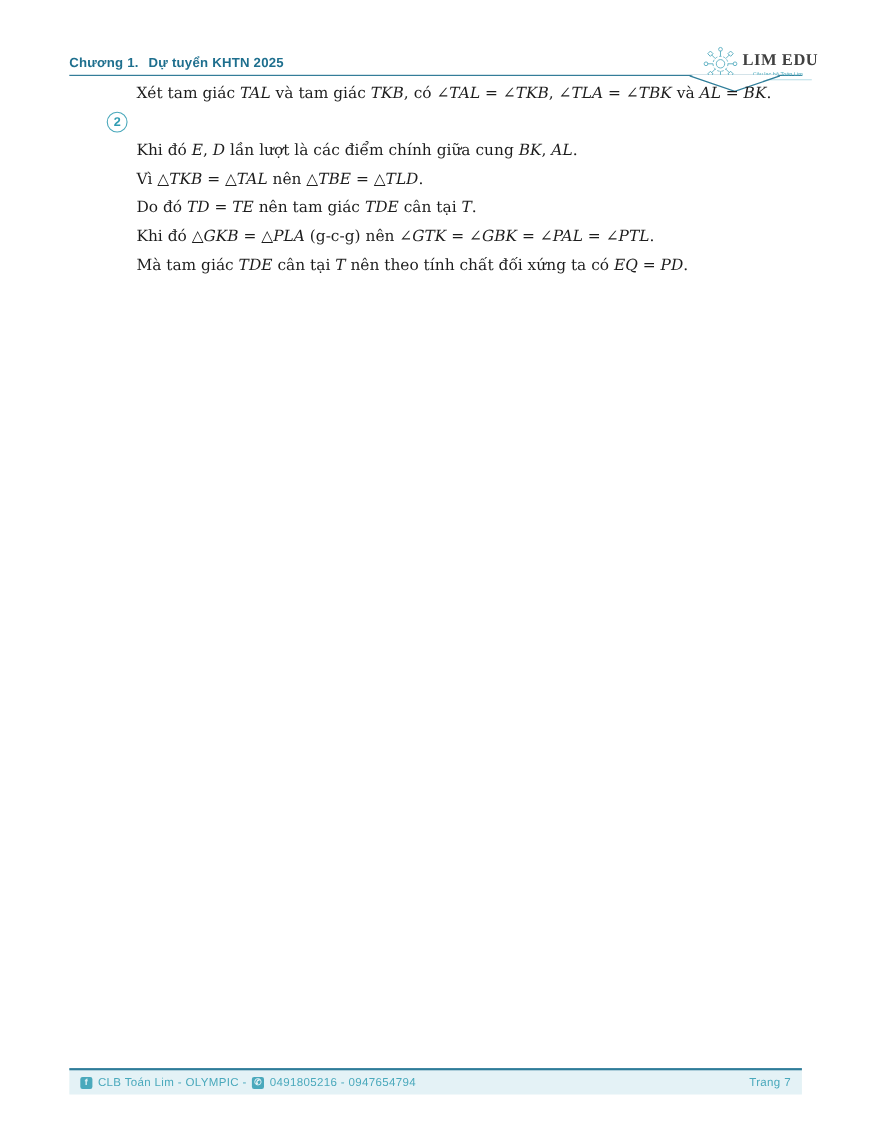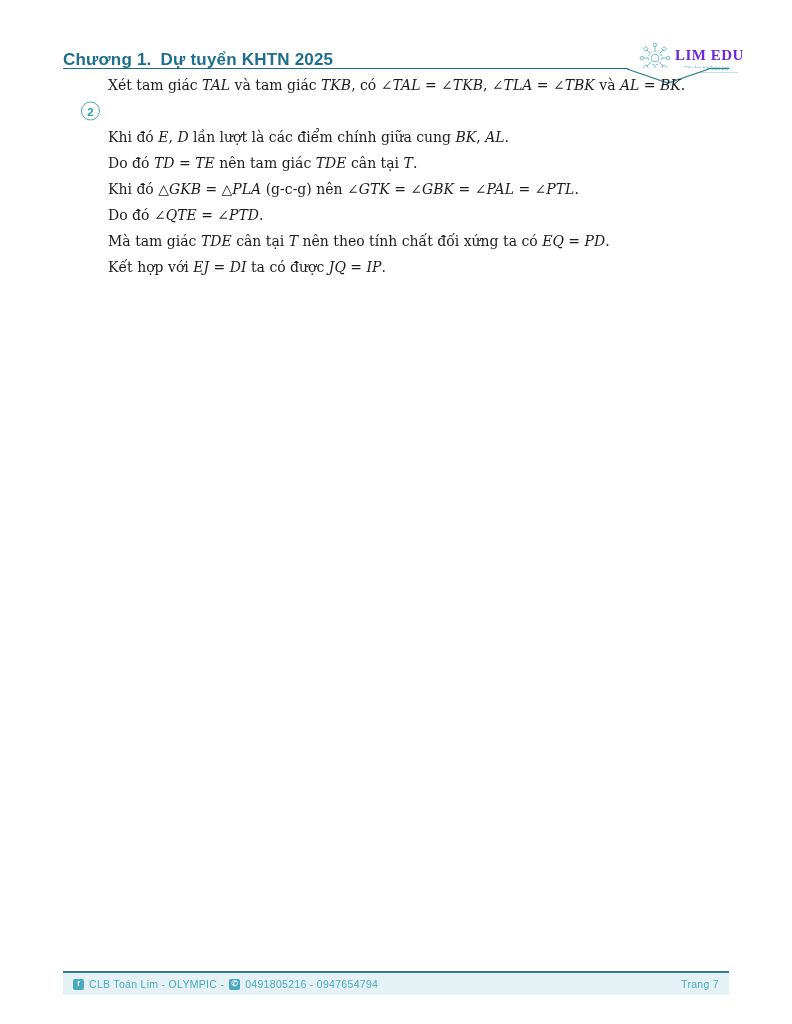--- a/index.html
+++ b/index.html
@@ -7,47 +7,47 @@
   .page {
     position:relative; width:792px; height:1024px; margin:0 auto;
     background:#ffffff; overflow:hidden;
     font-family:"DejaVu Serif", serif;
   }
 
   
   .header-title {
     position:absolute; left:63px; top:50px;
     font-family:"Liberation Sans", sans-serif;
-    font-weight:bold; font-size:17px; color:#1e6f8e;
+    font-weight:bold; font-size:12px; color:#1e6f8e;
     letter-spacing:.2px; white-space:nowrap;
   }
   .header-title .chapter { margin-right:9px; }
   .header-rule {
     position:absolute; left:63px; width:666px; top:68px; height:1px;
     background:#1e6f8e;
   }
 
   
   .logo { position:absolute; left:636px; top:39px; width:120px; height:40px; }
   .mandala { position:absolute; left:2px; top:2px; width:34px; height:34px; }
   .brand {
     position:absolute; left:39px; top:8px;
     font-family:"Liberation Serif", serif; font-weight:bold;
-    font-size:15px; color:#6d28d9; letter-spacing:.5px; white-space:nowrap;
+    font-size:15px; color:#404040; letter-spacing:.5px; white-space:nowrap;
   }
   .tagline {
     position:absolute; left:40px; top:26px; width:62px;
     font-family:"Liberation Sans", sans-serif; font-size:5px;
     color:#45a9bc; text-align:center; white-space:nowrap; overflow:hidden;
     border-bottom:1px solid #bfe0e9; padding-bottom:1px;
   }
   .notch { position:absolute; left:626px; top:68px; width:84px; height:17px; }
 
   
-  .content { position:absolute; left:0; top:72px; right:0; }
+  .content { position:absolute; left:16px; top:72px; right:0; }
   .line {
     position:relative; height:26px; line-height:26px; padding-left:108px;
     font-size:14px; color:#1c1c1c; white-space:nowrap;
   }
   .mv { font-style:italic; font-family:"DejaVu Serif", serif; }
   .marker {
     position:absolute; left:81px; top:50%; transform:translateY(-50%);
     width:19px; height:19px; border:1.5px solid #49a8bb; border-radius:50%;
     color:#2f9cb2; font-family:"Liberation Sans", sans-serif;
     font-weight:bold; font-size:11.5px;
@@ -111,25 +111,24 @@
   </div>
   <svg class="notch" viewBox="0 0 84 17">
     <polygon points="1,0 42,0 83,0 42,15" fill="#ffffff" stroke="none"></polygon>
     <polyline points="1,1 42,15 83,1" fill="none" stroke="#2e7d99" stroke-width="1.2"></polyline>
   </svg>
 
   <div class="content">
       <p class="line"><span>Xét tam giác <i class="mv">TAL</i> và tam giác <i class="mv">TKB</i>, có ∠<i class="mv">TAL</i> = ∠<i class="mv">TKB</i>, ∠<i class="mv">TLA</i> = ∠<i class="mv">TBK</i> và <i class="mv">AL</i> = <i class="mv">BK</i>.</span></p>
       <p class="line"><span class="marker">2</span></p>
       <p class="line"><span>Khi đó <i class="mv">E</i>, <i class="mv">D</i> lần lượt là các điểm chính giữa cung <i class="mv">BK</i>, <i class="mv">AL</i>.</span></p>
+      <p class="line"><span>Vì △<i class="mv">TKB</i> = △<i class="mv">TAL</i> nên △<i class="mv">TBE</i> = △<i class="mv">TLD</i>.</span></p>
       <p class="line"><span>Do đó <i class="mv">TD</i> = <i class="mv">TE</i> nên tam giác <i class="mv">TDE</i> cân tại <i class="mv">T</i>.</span></p>
       <p class="line"><span>Khi đó △<i class="mv">GKB</i> = △<i class="mv">PLA</i> (g-c-g) nên ∠<i class="mv">GTK</i> = ∠<i class="mv">GBK</i> = ∠<i class="mv">PAL</i> = ∠<i class="mv">PTL</i>.</span></p>
-      <p class="line"><span>Do đó ∠<i class="mv">QTE</i> = ∠<i class="mv">PTD</i>.</span></p>
       <p class="line"><span>Mà tam giác <i class="mv">TDE</i> cân tại <i class="mv">T</i> nên theo tính chất đối xứng ta có <i class="mv">EQ</i> = <i class="mv">PD</i>.</span></p>
-      <p class="line"><span>Kết hợp với <i class="mv">EJ</i> = <i class="mv">DI</i> ta có được <i class="mv">JQ</i> = <i class="mv">IP</i>.</span></p>
     </div>
 
   <div class="footer">
     <div class="footer-left">
       <span class="sq-icon">f</span>
       <span>CLB Toán Lim - OLYMPIC -</span>
       <span class="sq-icon">✆</span>
       <span>0491805216 - 0947654794</span>
     </div>
     <div class="page-num">Trang 7</div>

